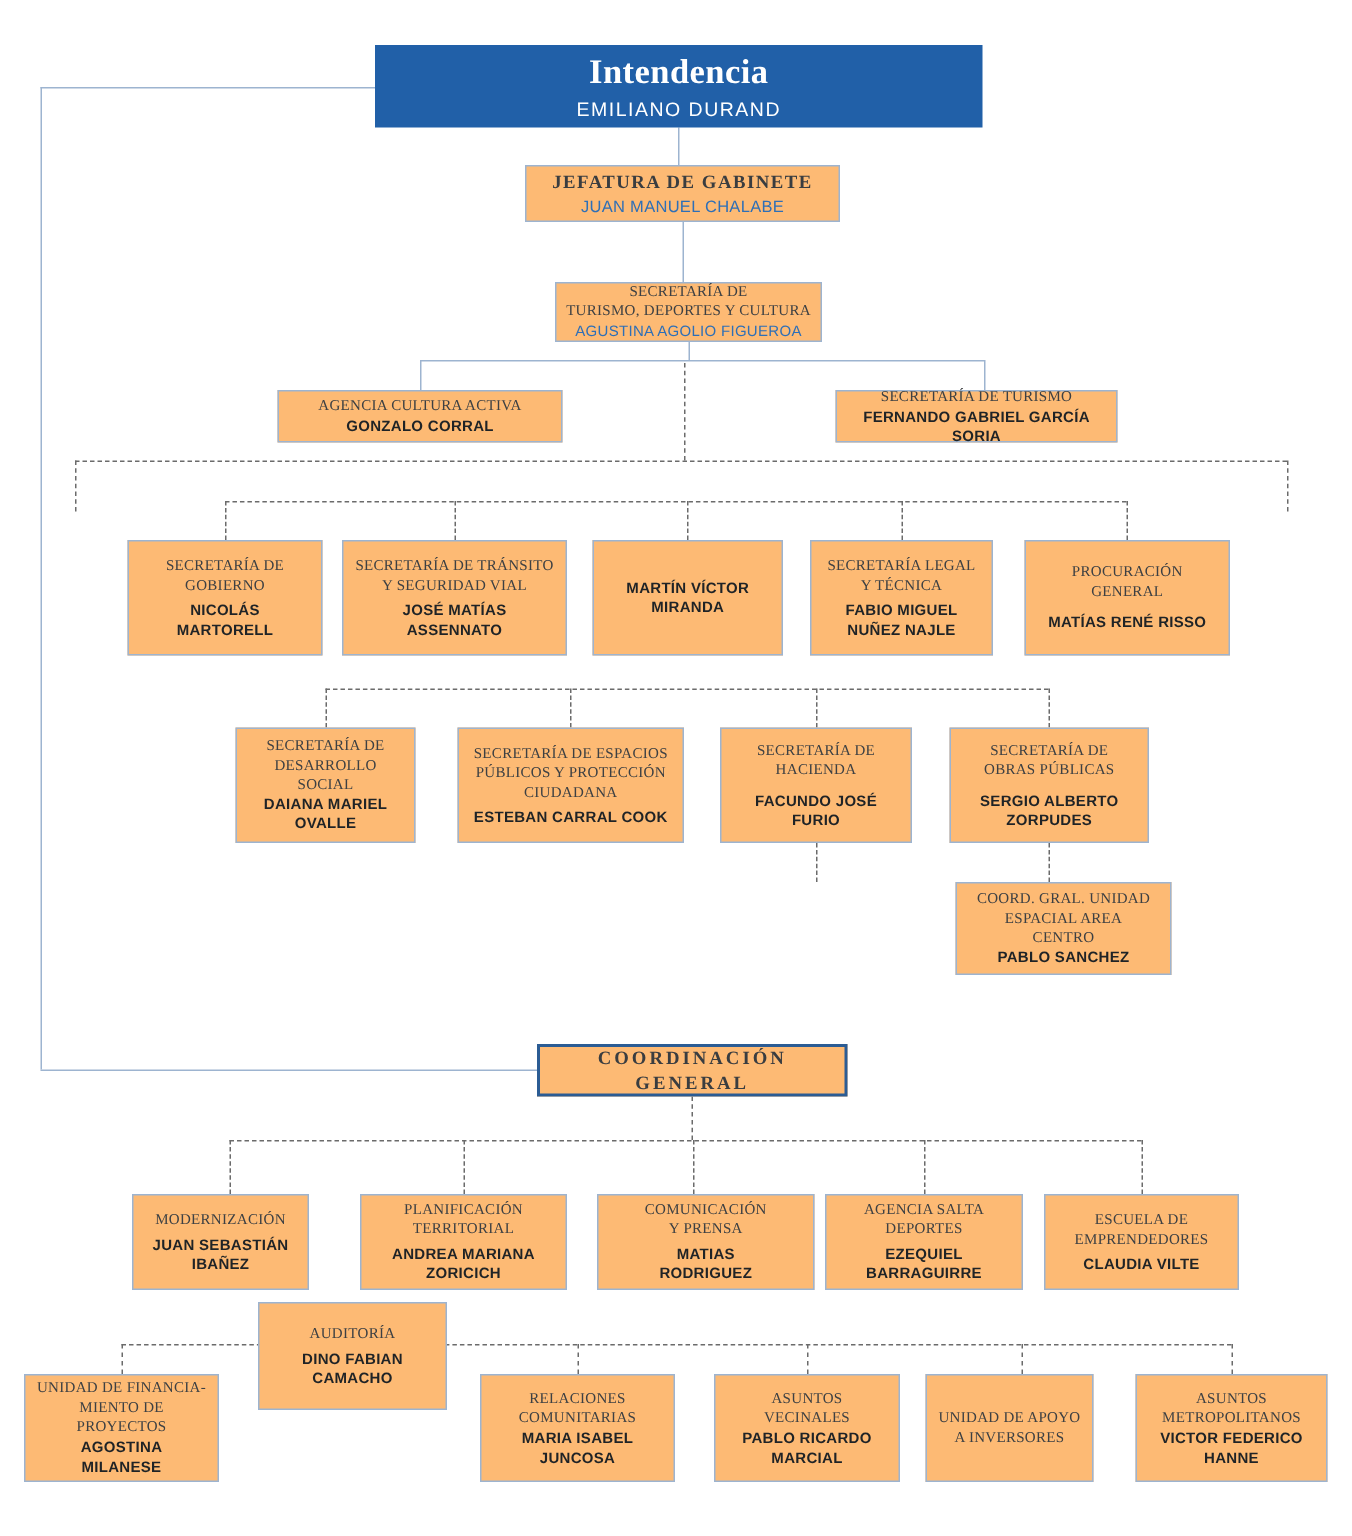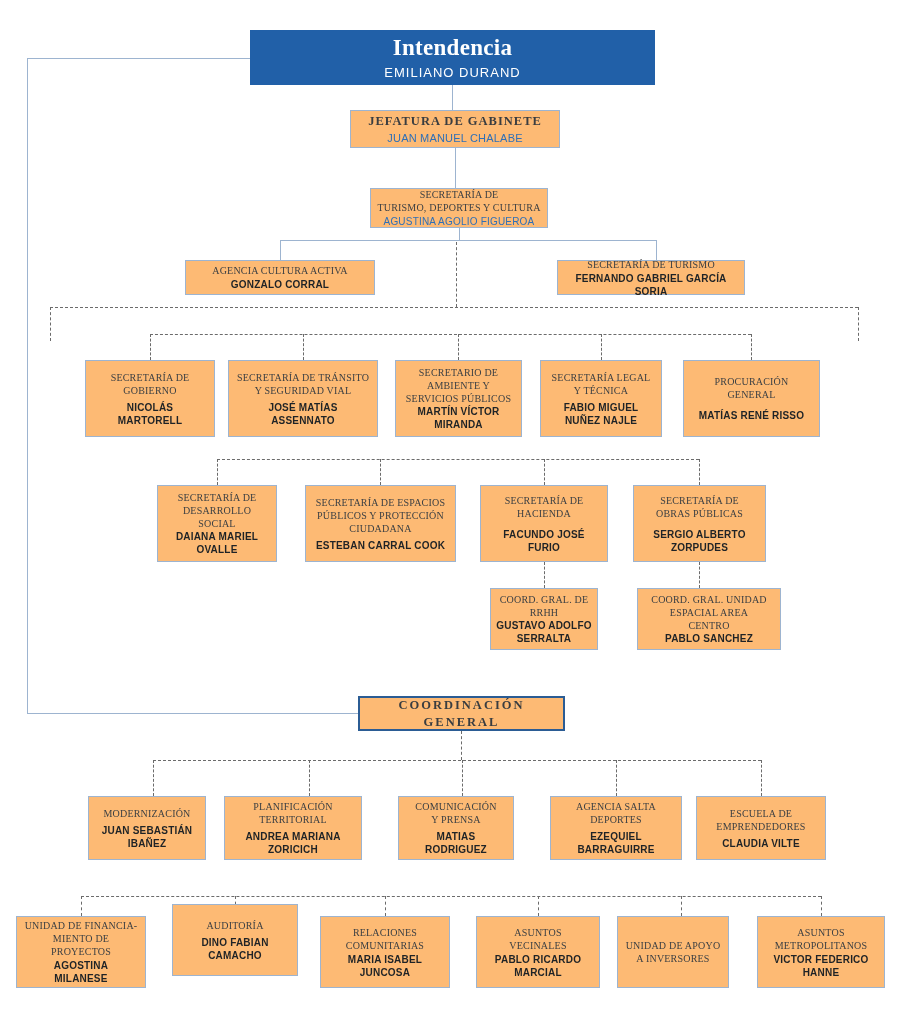--- a/index.html
+++ b/index.html
@@ -126,23 +126,20 @@
     <div class="name">NICOLÁS
 MARTORELL</div>
   </div>
   <div class="node" style="left:228px;top:360px;width:150px;height:77px;">
     <div class="title">SECRETARÍA DE TRÁNSITO
 Y SEGURIDAD VIAL</div>
     <div class="name">JOSÉ MATÍAS
 ASSENNATO</div>
   </div>
   <div class="node" style="left:395px;top:360px;width:127px;height:77px;gap:0;">
-    <div class="title">SECRETARIO DE
-AMBIENTE Y
-SERVICIOS PÚBLICOS</div>
     <div class="name">MARTÍN VÍCTOR
 MIRANDA</div>
   </div>
   <div class="node" style="left:540px;top:360px;width:122px;height:77px;">
     <div class="title">SECRETARÍA LEGAL
 Y TÉCNICA</div>
     <div class="name">FABIO MIGUEL
 NUÑEZ NAJLE</div>
   </div>
   <div class="node" style="left:683px;top:360px;width:137px;height:77px;gap:8px;">
@@ -170,49 +167,43 @@
     <div class="name">FACUNDO JOSÉ
 FURIO</div>
   </div>
   <div class="node" style="left:633px;top:485px;width:133px;height:77px;gap:8px;">
     <div class="title">SECRETARÍA DE
 OBRAS PÚBLICAS</div>
     <div class="name">SERGIO ALBERTO
 ZORPUDES</div>
   </div>
 
-  <div class="node" style="left:490px;top:588px;width:108px;height:62px;gap:0;">
-    <div class="title">COORD. GRAL. DE
-RRHH</div>
-    <div class="name">GUSTAVO ADOLFO
-SERRALTA</div>
-  </div>
   <div class="node" style="left:637px;top:588px;width:144px;height:62px;gap:0;">
     <div class="title">COORD. GRAL. UNIDAD
 ESPACIAL AREA
 CENTRO</div>
     <div class="name">PABLO SANCHEZ</div>
   </div>
 
   <div class="node" id="n-coordinacion" style="left:358px;top:696px;width:207px;height:35px;">
     <div class="title">COORDINACIÓN GENERAL</div>
   </div>
 
   <div class="node" style="left:88px;top:796px;width:118px;height:64px;">
     <div class="title">MODERNIZACIÓN</div>
     <div class="name">JUAN SEBASTIÁN
 IBAÑEZ</div>
   </div>
-  <div class="node" style="left:224px;top:796px;width:138px;height:64px;">
+  <div class="node" style="left:240px;top:796px;width:138px;height:64px;">
     <div class="title">PLANIFICACIÓN
 TERRITORIAL</div>
     <div class="name">ANDREA MARIANA
 ZORICICH</div>
   </div>
-  <div class="node" style="left:398px;top:796px;width:116px;height:64px;">
+  <div class="node" style="left:398px;top:796px;width:145px;height:64px;">
     <div class="title">COMUNICACIÓN
 Y PRENSA</div>
     <div class="name">MATIAS
 RODRIGUEZ</div>
   </div>
   <div class="node" style="left:550px;top:796px;width:132px;height:64px;">
     <div class="title">AGENCIA SALTA
 DEPORTES</div>
     <div class="name">EZEQUIEL
 BARRAGUIRRE</div>
@@ -222,21 +213,21 @@
 EMPRENDEDORES</div>
     <div class="name">CLAUDIA VILTE</div>
   </div>
 
   <div class="node" style="left:16px;top:916px;width:130px;height:72px;gap:1px;">
     <div class="title">UNIDAD DE FINANCIA-
 MIENTO DE PROYECTOS</div>
     <div class="name">AGOSTINA
 MILANESE</div>
   </div>
-  <div class="node" style="left:172px;top:904px;width:126px;height:72px;">
+  <div class="node" style="left:172px;top:868px;width:126px;height:72px;">
     <div class="title">AUDITORÍA</div>
     <div class="name">DINO FABIAN
 CAMACHO</div>
   </div>
   <div class="node" style="left:320px;top:916px;width:130px;height:72px;gap:1px;">
     <div class="title">RELACIONES
 COMUNITARIAS</div>
     <div class="name">MARIA ISABEL
 JUNCOSA</div>
   </div>

